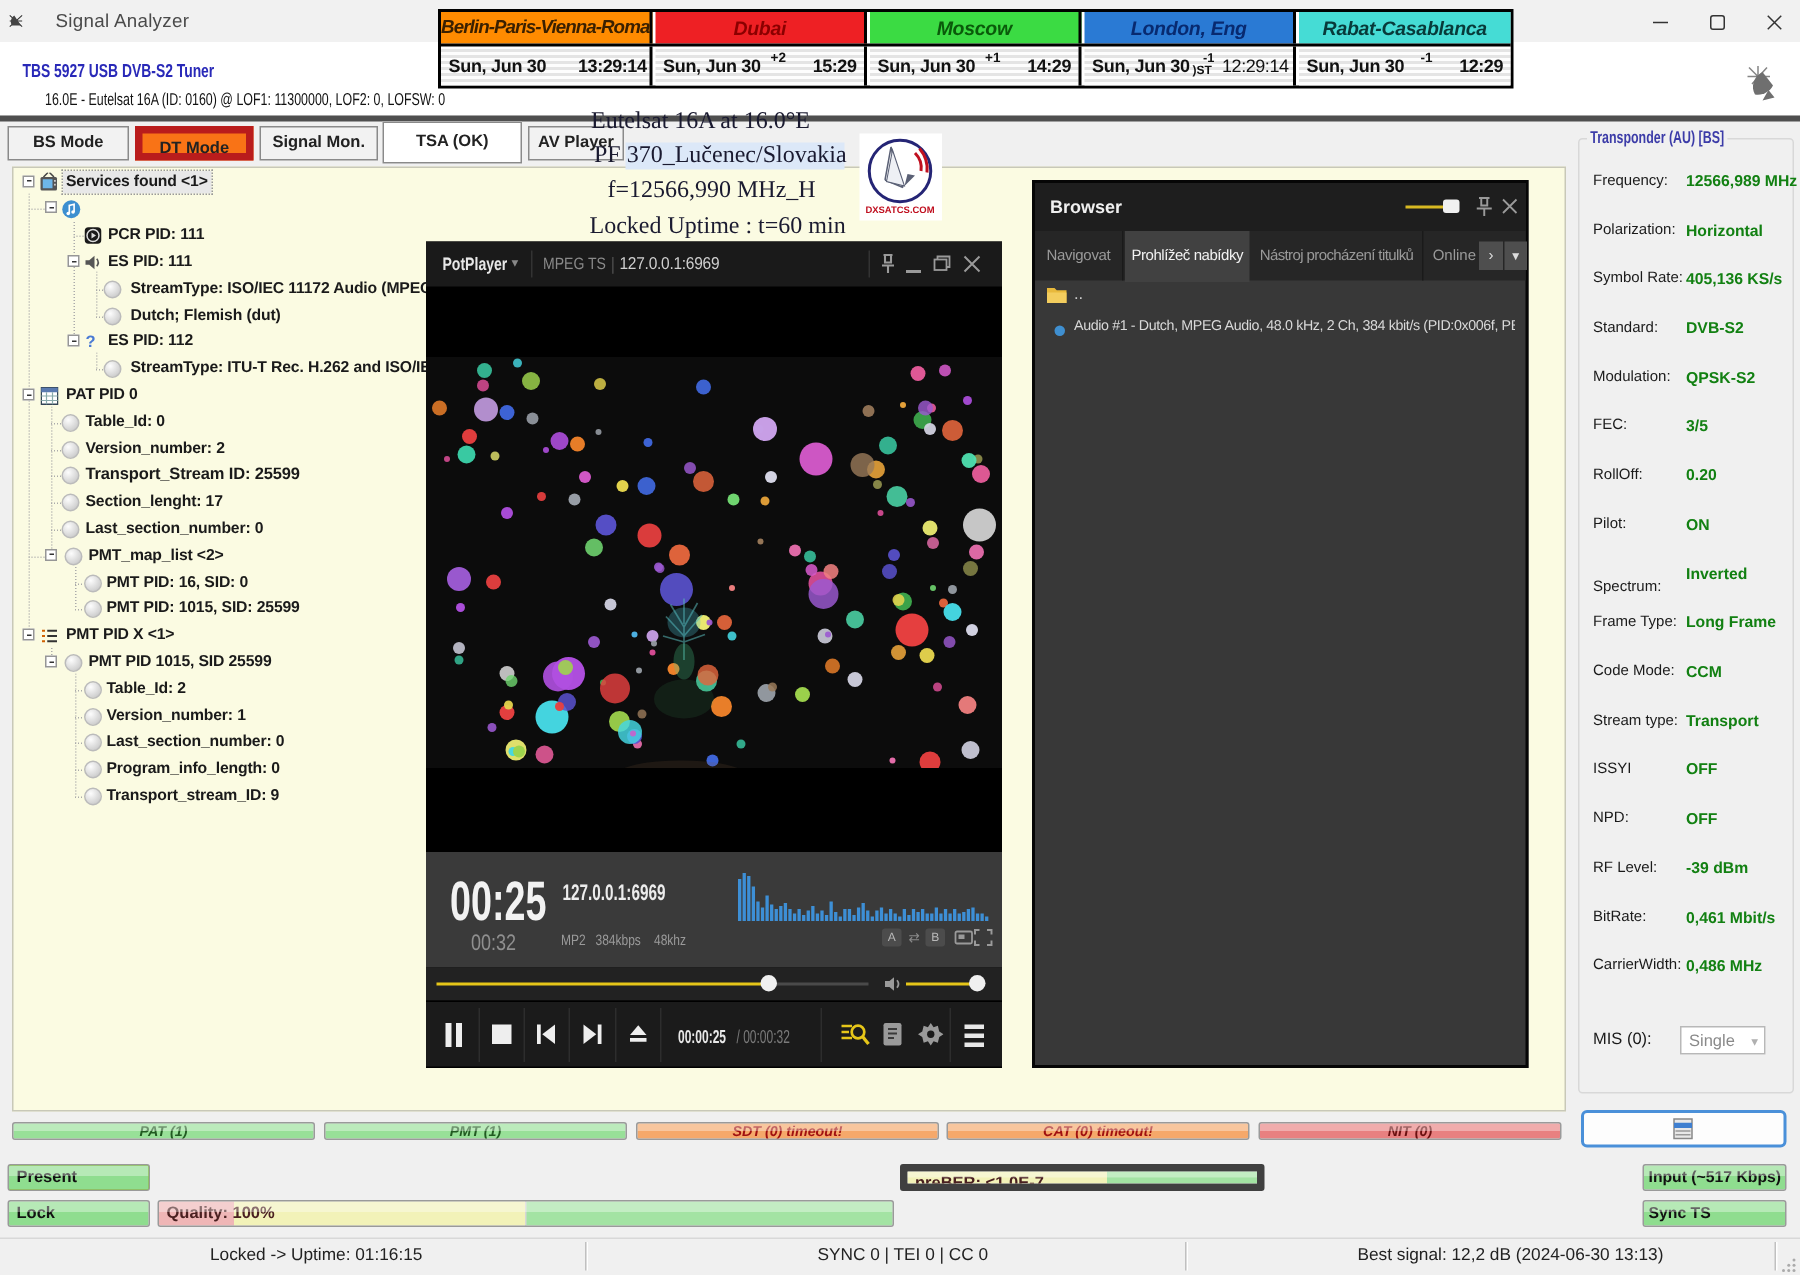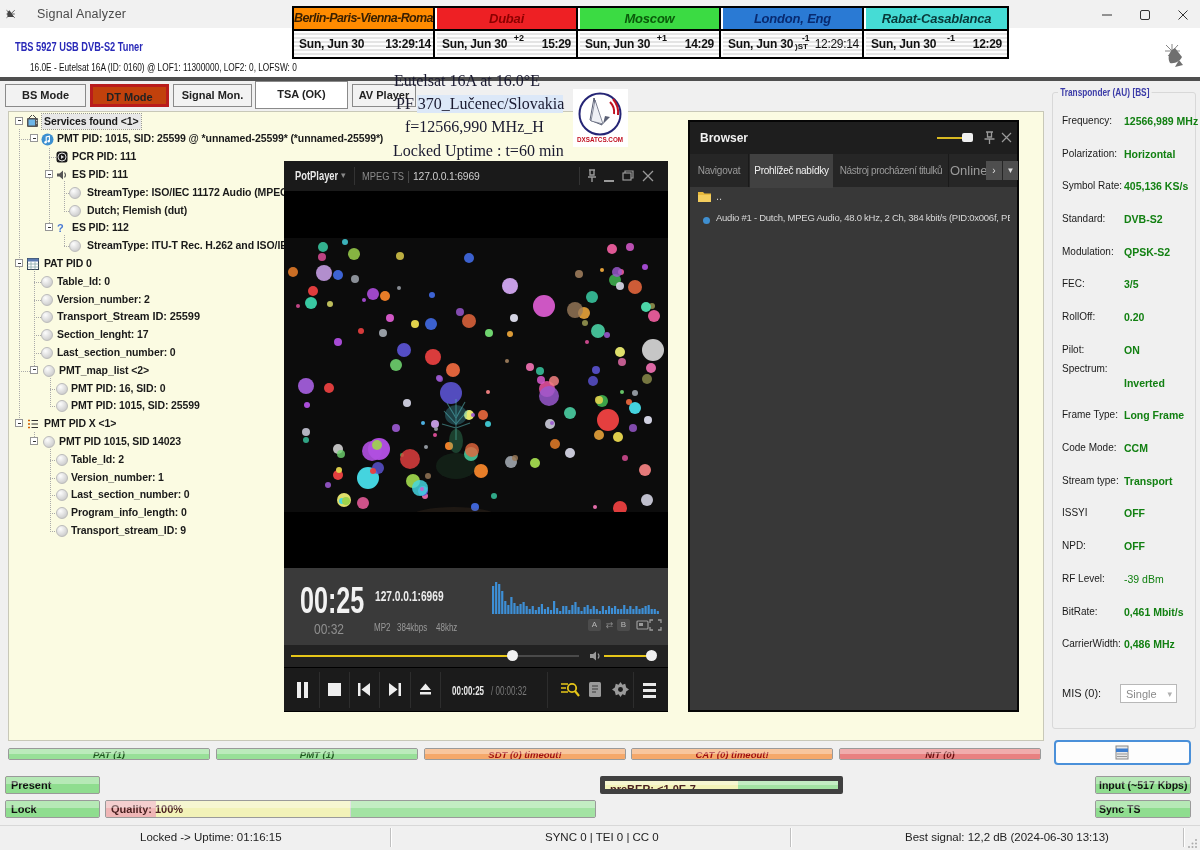--- a/index.html
+++ b/index.html
@@ -36,21 +36,21 @@
 <div style="position:absolute;left:15px;top:40px;font-size:12.5px;font-weight:bold;color:#2929b8;white-space:nowrap;transform:scaleX(0.74);transform-origin:0 0">TBS 5927 USB DVB-S2 Tuner</div>
 <div style="position:absolute;left:30px;top:61px;font-size:11.5px;color:#111;white-space:nowrap;transform:scaleX(0.72);transform-origin:0 0">16.0E - Eutelsat 16A (ID: 0160) @ LOF1: 11300000, LOF2: 0, LOFSW: 0</div>
 <svg style="position:absolute;left:1164px;top:43px" width="23" height="25" viewBox="0 0 23 25">
  <path d="M2 2 L15 15 M14 2 L4 13 M1 8 L16 8 M8 1 L8 14" stroke="#858585" stroke-width="1" fill="none"></path>
  <path d="M6 20 C3 15 5 8 11 5 L18 14 C16 18 11 21 6 20 Z" fill="#6f6f6f"></path>
  <path d="M11 24 L15 17 L19 22 Z" fill="#6f6f6f"></path>
 </svg>
 <div style="position:absolute;left:0;top:77px;width:1200px;height:4px;background:#4f4f4f"></div>
 
 <div style="position:absolute;left:5px;top:84px;width:81px;height:23px;background:#f2f2f2;border:1px solid #8a8a8a;text-align:center;line-height:21px;font-size:11px;font-weight:bold;color:#222">BS Mode</div>
-<div style="position:absolute;left:90px;top:84px;width:79px;height:23px;background:#c2410c;border:3px solid #b91c1c;text-align:center;line-height:21px;font-size:11px;font-weight:bold;color:#222">DT Mode</div>
+<div style="position:absolute;left:90px;top:84px;width:79px;height:23px;background:#f97316;border:5px solid #b91c1c;text-align:center;line-height:21px;font-size:11px;font-weight:bold;color:#222">DT Mode</div>
 <div style="position:absolute;left:173px;top:84px;width:79px;height:23px;background:#f2f2f2;border:1px solid #8a8a8a;text-align:center;line-height:21px;font-size:11px;font-weight:bold;color:#222">Signal Mon.</div>
 <div style="position:absolute;left:255px;top:81px;width:93px;height:28px;background:#fff;border:1px solid #8a8a8a;text-align:center;line-height:24px;font-size:11px;font-weight:bold;color:#222">TSA (OK)</div>
 <div style="position:absolute;left:352px;top:84px;width:64px;height:23px;background:#f2f2f2;border:1px solid #8a8a8a;text-align:center;line-height:21px;font-size:11px;font-weight:bold;color:#222;overflow:hidden">AV Player</div>
 
 <div style="position:absolute;left:8px;top:111px;width:1036px;height:630px;background:#fbfbe2;border:1px solid #c8c8b8"></div>
 <div class="dotv" style="left:19px;top:129px;height:295px"></div>
     <div class="dotv" style="left:49px;top:148px;height:80px"></div>
     <div class="dotv" style="left:64px;top:181px;height:30px"></div>
     <div class="dotv" style="left:64px;top:235px;height:11px"></div>
     <div class="dotv" style="left:34px;top:271px;height:100px"></div>
@@ -84,21 +84,20 @@
         <rect x="10" y="7.5" width="1.2" height="1.2" fill="#ccc"></rect>
       </svg></div>
     <div style="position:absolute;left:42px;top:113.5px;height:15px;line-height:15px;font-size:10.5px;font-weight:bold;color:#1a1a1a;letter-spacing:-0.1px;white-space:nowrap;background:#e8e8e8;outline:1px dotted #999;padding:0 2px">Services found &lt;1&gt;</div>
     <div class="ebox" style="left:30px;top:134.4px"></div>
     <div style="position:absolute;left:41px;top:132.9px;width:13px;height:13px;line-height:10px"><svg width="13" height="13" viewBox="0 0 13 13">
         <circle cx="6.5" cy="6.5" r="6" fill="#3c8fd0"></circle>
         <path d="M5.2 9.3 L5.2 4 L8.4 3.2 L8.4 8.3" stroke="#fff" stroke-width="1.1" fill="none"></path>
         <circle cx="4.5" cy="9.3" r="1.2" fill="#fff"></circle>
         <circle cx="7.7" cy="8.3" r="1.2" fill="#fff"></circle>
       </svg></div>
-    <div style="position:absolute;left:55px;top:131.4px;height:15px;line-height:15px;font-size:10.5px;font-weight:bold;color:#1a1a1a;letter-spacing:-0.1px;white-space:nowrap;padding:0 2px">PMT PID: 1015, SID: 25599 @ *unnamed-25599* (*unnamed-25599*)</div>
     <div style="position:absolute;left:56px;top:150.7px;width:12px;height:13px;line-height:10px"><svg width="12" height="12" viewBox="0 0 12 12">
         <rect x="0.5" y="0.5" width="11" height="11" rx="2.5" fill="#1a1a1a"></rect>
         <circle cx="6" cy="6" r="4" fill="none" stroke="#ddd" stroke-width="1"></circle>
         <path d="M5 4 L8 6 L5 8 Z" fill="#ddd"></path>
       </svg></div>
     <div style="position:absolute;left:70px;top:149.2px;height:15px;line-height:15px;font-size:10.5px;font-weight:bold;color:#1a1a1a;letter-spacing:-0.1px;white-space:nowrap;padding:0 2px">PCR PID: 111</div>
     <div class="ebox" style="left:45px;top:170.0px"></div>
     <div style="position:absolute;left:56px;top:168.5px;width:12px;height:13px;line-height:10px"><svg width="12" height="12" viewBox="0 0 12 12">
         <path d="M1 4.5 L3.5 4.5 L7 1.5 L7 10.5 L3.5 7.5 L1 7.5 Z" fill="#555"></path>
         <path d="M8.5 3.5 Q10.5 6 8.5 8.5" stroke="#555" stroke-width="1.1" fill="none"></path>
@@ -138,21 +137,21 @@
     <div class="leaf" style="left:56px;top:400.4px;width:12px;height:12px"></div>
     <div style="position:absolute;left:69px;top:398.4px;height:15px;line-height:15px;font-size:10.5px;font-weight:bold;color:#1a1a1a;letter-spacing:-0.1px;white-space:nowrap;padding:0 2px">PMT PID: 1015, SID: 25599</div>
     <div class="ebox" style="left:15px;top:419.2px"></div>
     <div style="position:absolute;left:27px;top:417.7px;width:12px;height:13px;line-height:10px"><svg width="12" height="12" viewBox="0 0 12 12">
         <path d="M1 2.5 H3 M1 6 H3 M1 9.5 H3" stroke="#d06000" stroke-width="1.4"></path>
         <path d="M4.5 2.5 H11 M4.5 6 H11 M4.5 9.5 H11" stroke="#333" stroke-width="1.2"></path>
       </svg></div>
     <div style="position:absolute;left:42px;top:416.2px;height:15px;line-height:15px;font-size:10.5px;font-weight:bold;color:#1a1a1a;letter-spacing:-0.1px;white-space:nowrap;padding:0 2px">PMT PID X &lt;1&gt;</div>
     <div class="ebox" style="left:30px;top:437.0px"></div>
     <div class="leaf" style="left:43px;top:436.0px;width:12px;height:12px"></div>
-    <div style="position:absolute;left:57px;top:434.0px;height:15px;line-height:15px;font-size:10.5px;font-weight:bold;color:#1a1a1a;letter-spacing:-0.1px;white-space:nowrap;padding:0 2px">PMT PID 1015, SID 14023</div>
+    <div style="position:absolute;left:57px;top:434.0px;height:15px;line-height:15px;font-size:10.5px;font-weight:bold;color:#1a1a1a;letter-spacing:-0.1px;white-space:nowrap;padding:0 2px">PMT PID 1015, SID 25599</div>
     <div class="leaf" style="left:56px;top:453.8px;width:12px;height:12px"></div>
     <div style="position:absolute;left:69px;top:451.8px;height:15px;line-height:15px;font-size:10.5px;font-weight:bold;color:#1a1a1a;letter-spacing:-0.1px;white-space:nowrap;padding:0 2px">Table_Id: 2</div>
     <div class="leaf" style="left:56px;top:471.6px;width:12px;height:12px"></div>
     <div style="position:absolute;left:69px;top:469.6px;height:15px;line-height:15px;font-size:10.5px;font-weight:bold;color:#1a1a1a;letter-spacing:-0.1px;white-space:nowrap;padding:0 2px">Version_number: 1</div>
     <div class="leaf" style="left:56px;top:489.4px;width:12px;height:12px"></div>
     <div style="position:absolute;left:69px;top:487.4px;height:15px;line-height:15px;font-size:10.5px;font-weight:bold;color:#1a1a1a;letter-spacing:-0.1px;white-space:nowrap;padding:0 2px">Last_section_number: 0</div>
     <div class="leaf" style="left:56px;top:507.2px;width:12px;height:12px"></div>
     <div style="position:absolute;left:69px;top:505.2px;height:15px;line-height:15px;font-size:10.5px;font-weight:bold;color:#1a1a1a;letter-spacing:-0.1px;white-space:nowrap;padding:0 2px">Program_info_length: 0</div>
     <div class="leaf" style="left:56px;top:525.0px;width:12px;height:12px"></div>
     <div style="position:absolute;left:69px;top:523.0px;height:15px;line-height:15px;font-size:10.5px;font-weight:bold;color:#1a1a1a;letter-spacing:-0.1px;white-space:nowrap;padding:0 2px">Transport_stream_ID: 9</div>
@@ -483,21 +482,21 @@
     <path d="M3 1 H10 M4.5 1 V6 H8.5 V1 M1.5 8 H11.5 M6.5 8 V13" stroke="#9a9a9a" stroke-width="1.3" fill="none"></path>
         </svg>
   <svg style="position:absolute;left:311px;top:10px" width="11" height="11" viewBox="0 0 11 11">
           <path d="M1 1 L10 10 M10 1 L1 10" stroke="#9a9a9a" stroke-width="1.2"></path>
         </svg>
  </div>
  <div style="position:absolute;left:0;top:32px;width:327px;height:33px;background:#262626">
   <div style="position:absolute;left:0;top:0;width:59px;height:33px;border-right:1px solid #1a1a1a;color:#9a9a9a;font-size:10px;text-align:center;line-height:33px;letter-spacing:-0.2px">Navigovat</div>
   <div style="position:absolute;left:60px;top:0;width:83px;height:34px;background:#414141;color:#f2f2f2;font-size:10px;text-align:center;line-height:33px;letter-spacing:-0.3px">Prohlížeč nabídky</div>
   <div style="position:absolute;left:144px;top:0;width:115px;height:33px;border-right:1px solid #1a1a1a;color:#9a9a9a;font-size:10px;text-align:center;line-height:33px;letter-spacing:-0.4px">Nástroj procházení titulků</div>
-  <div style="position:absolute;left:260px;top:0;width:34px;height:33px;color:#9a9a9a;font-size:13px;text-align:left;line-height:33px">Online</div>
+  <div style="position:absolute;left:260px;top:0;width:34px;height:33px;color:#9a9a9a;font-size:10px;text-align:right;line-height:33px">Online</div>
   <div style="position:absolute;left:296px;top:7px;width:16px;height:19px;background:#4e4e4e;color:#ddd;font-size:10px;text-align:center;line-height:19px">›</div>
   <div style="position:absolute;left:313px;top:7px;width:15px;height:19px;background:#4e4e4e;color:#ddd;font-size:8px;text-align:center;line-height:19px">▼</div>
  </div>
  <svg style="position:absolute;left:7px;top:68px" width="15" height="13" viewBox="0 0 15 13">
   <path d="M1 2 H6 L7.5 3.5 H14 V12 H1 Z" fill="#e8b93c"></path>
         <path d="M1 5 H14 V12 H1 Z" fill="#f3cd5e"></path>
       </svg>
  <span style="position:absolute;left:26px;top:68px;font-size:11px;color:#cccccc">..</span>
  <div style="position:absolute;left:13px;top:95px;width:7px;height:7px;border-radius:50%;background:#3f8fd0"></div>
  <div style="position:absolute;left:26px;top:90px;width:294px;overflow:hidden;font-size:9.5px;color:#d8d8d8;white-space:nowrap;letter-spacing:-0.25px">Audio #1 - Dutch, MPEG Audio, 48.0 kHz, 2 Ch, 384 kbit/s (PID:0x006f, PE…</div>
@@ -514,34 +513,34 @@
     <div style="position:absolute;left:1062px;top:213px;font-size:10px;color:#1a1a1a;white-space:nowrap">Standard:</div>
     <div style="position:absolute;left:1124px;top:213px;font-size:10.5px;font-weight:bold;color:#128012;white-space:nowrap">DVB-S2</div>
     <div style="position:absolute;left:1062px;top:246px;font-size:10px;color:#1a1a1a;white-space:nowrap">Modulation:</div>
     <div style="position:absolute;left:1124px;top:246px;font-size:10.5px;font-weight:bold;color:#128012;white-space:nowrap">QPSK-S2</div>
     <div style="position:absolute;left:1062px;top:278px;font-size:10px;color:#1a1a1a;white-space:nowrap">FEC:</div>
     <div style="position:absolute;left:1124px;top:278px;font-size:10.5px;font-weight:bold;color:#128012;white-space:nowrap">3/5</div>
     <div style="position:absolute;left:1062px;top:311px;font-size:10px;color:#1a1a1a;white-space:nowrap">RollOff:</div>
     <div style="position:absolute;left:1124px;top:311px;font-size:10.5px;font-weight:bold;color:#128012;white-space:nowrap">0.20</div>
     <div style="position:absolute;left:1062px;top:344px;font-size:10px;color:#1a1a1a;white-space:nowrap">Pilot:</div>
     <div style="position:absolute;left:1124px;top:344px;font-size:10.5px;font-weight:bold;color:#128012;white-space:nowrap">ON</div>
-    <div style="position:absolute;left:1062px;top:363px;font-size:10px;color:#1a1a1a;white-space:nowrap">Spectrum:</div>
+    <div style="position:absolute;left:1062px;top:386px;font-size:10px;color:#1a1a1a;white-space:nowrap">Spectrum:</div>
     <div style="position:absolute;left:1124px;top:377px;font-size:10.5px;font-weight:bold;color:#128012;white-space:nowrap">Inverted</div>
     <div style="position:absolute;left:1062px;top:409px;font-size:10px;color:#1a1a1a;white-space:nowrap">Frame Type:</div>
     <div style="position:absolute;left:1124px;top:409px;font-size:10.5px;font-weight:bold;color:#128012;white-space:nowrap">Long Frame</div>
     <div style="position:absolute;left:1062px;top:442px;font-size:10px;color:#1a1a1a;white-space:nowrap">Code Mode:</div>
     <div style="position:absolute;left:1124px;top:442px;font-size:10.5px;font-weight:bold;color:#128012;white-space:nowrap">CCM</div>
     <div style="position:absolute;left:1062px;top:475px;font-size:10px;color:#1a1a1a;white-space:nowrap">Stream type:</div>
     <div style="position:absolute;left:1124px;top:475px;font-size:10.5px;font-weight:bold;color:#128012;white-space:nowrap">Transport</div>
     <div style="position:absolute;left:1062px;top:507px;font-size:10px;color:#1a1a1a;white-space:nowrap">ISSYI</div>
     <div style="position:absolute;left:1124px;top:507px;font-size:10.5px;font-weight:bold;color:#128012;white-space:nowrap">OFF</div>
     <div style="position:absolute;left:1062px;top:540px;font-size:10px;color:#1a1a1a;white-space:nowrap">NPD:</div>
     <div style="position:absolute;left:1124px;top:540px;font-size:10.5px;font-weight:bold;color:#128012;white-space:nowrap">OFF</div>
     <div style="position:absolute;left:1062px;top:573px;font-size:10px;color:#1a1a1a;white-space:nowrap">RF Level:</div>
-    <div style="position:absolute;left:1124px;top:573px;font-size:10.5px;font-weight:normal;color:#128012;white-space:nowrap">-39 dBm</div>
+    <div style="position:absolute;left:1124px;top:573px;font-size:10.5px;font-weight:bold;color:#128012;white-space:nowrap">-39 dBm</div>
     <div style="position:absolute;left:1062px;top:606px;font-size:10px;color:#1a1a1a;white-space:nowrap">BitRate:</div>
     <div style="position:absolute;left:1124px;top:606px;font-size:10.5px;font-weight:bold;color:#128012;white-space:nowrap">0,461 Mbit/s</div>
     <div style="position:absolute;left:1062px;top:638px;font-size:10px;color:#1a1a1a;white-space:nowrap">CarrierWidth:</div>
     <div style="position:absolute;left:1124px;top:638px;font-size:10.5px;font-weight:bold;color:#128012;white-space:nowrap">0,486 MHz</div>
     <div style="position:absolute;left:1062px;top:687px;font-size:11px;color:#1a1a1a">MIS (0):</div>
     <div style="position:absolute;left:1120px;top:684px;width:57px;height:19px;background:#fff;border:1px solid #b8b8b8;font-size:11px;color:#8a8a8a;line-height:18px;padding-left:5px">Single<span style="position:absolute;right:4px;top:0;color:#b0b0b0;font-size:9px">▾</span></div>
 <div style="position:absolute;left:1054px;top:740px;width:137px;height:25px;background:#fdfdfd;border:2px solid #4a90d9;border-radius:4px">
  <svg style="position:absolute;left:59px;top:3px" width="14" height="15" viewBox="0 0 14 15">
   <rect x="1" y="1" width="12" height="13" fill="#e8e8e8" stroke="#888" stroke-width="1"></rect>
   <rect x="1" y="3.5" width="12" height="3.5" fill="#3f7fd0"></rect>

